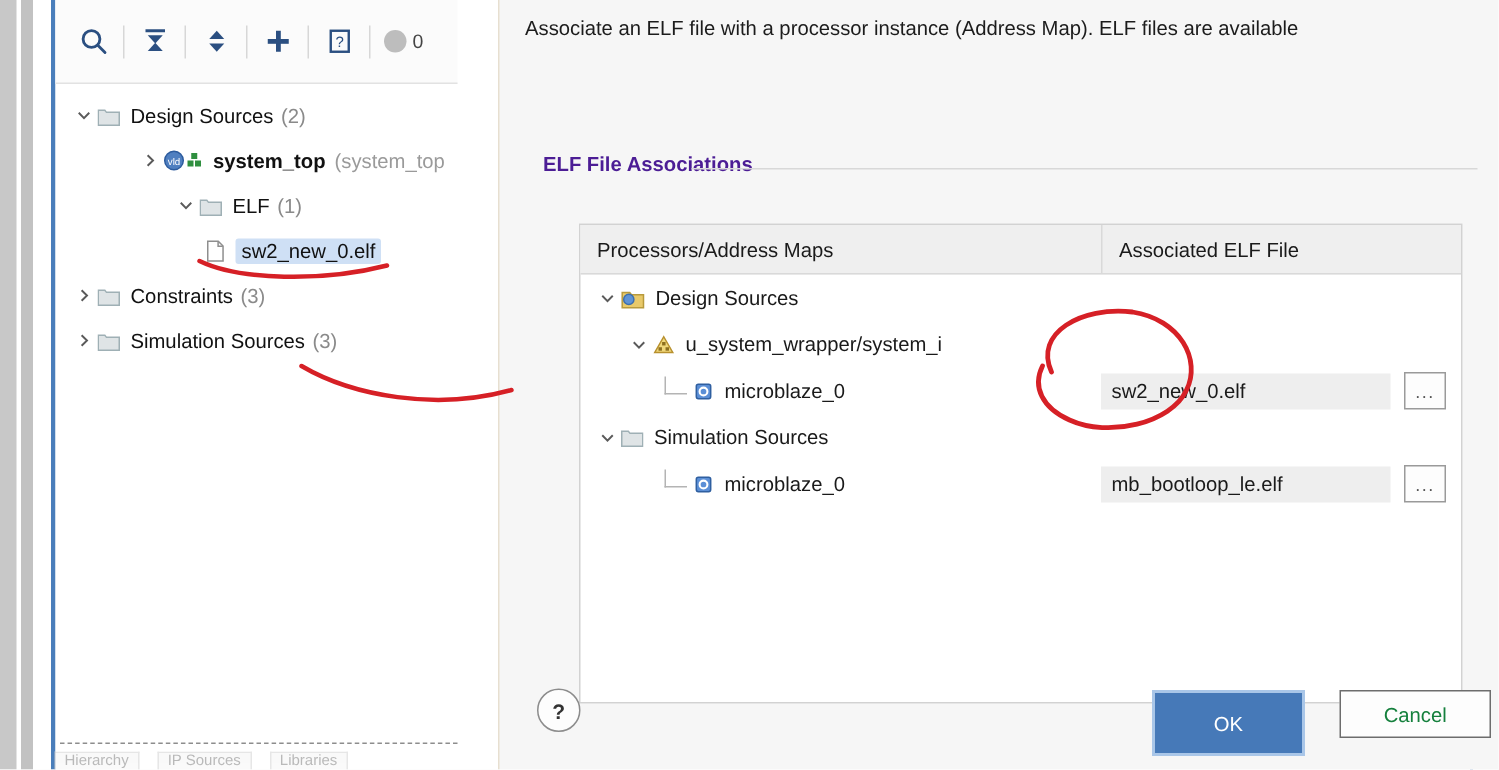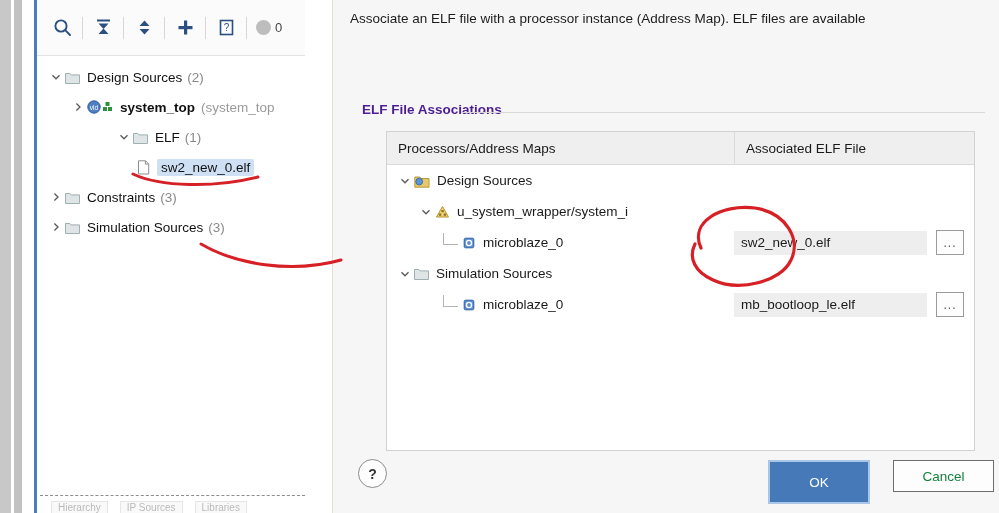--- a/index.html
+++ b/index.html
@@ -112,33 +112,33 @@
   .tree-label { color: #111; }
   .tree-count { color: #8a8a8a; margin-left: 5px; }
   .bold { font-weight: bold; }
   .muted { color: #9a9a9a; }
   .sel-chip {
     background: #cfe0f5;
     padding: 1px 4px;
     border-radius: 2px;
   }
   .indent-1 { padding-left: 10px; }
-  .indent-2 { padding-left: 32px; }
+  .indent-2 { padding-left: 54px; }
   .indent-3 { padding-left: 78px; }
   .indent-4 { padding-left: 82px; }
 
   #bottom-dashed {
     position: absolute;
     left: 40px; top: 495px;
     width: 265px;
     border-top: 1px dashed #8d8d8d;
   }
   #bottom-tabs {
     position: absolute;
-    left: 51px; top: 501px;
+    left: 36px; top: 501px;
     width: 260px; height: 12px;
     display: flex; gap: 12px;
     overflow: hidden;
     opacity: .45;
   }
   .ghost-tab {
     height: 12px;
     border: 1px solid #c9c9c9;
     border-bottom: none;
     background: #f3f3f3;
@@ -191,21 +191,21 @@
   }
   #section-rule {
     position: absolute;
     left: 128px; top: 112px;
     width: 524px;
     border-top: 1px solid #d8d8d8;
   }
 
   #assoc-table {
     position: absolute;
-    left: 53px; top: 131px;
+    left: 53px; top: 149px;
     width: 589px; height: 320px;
     background: #ffffff;
     border: 1px solid #d2d2d2;
     box-sizing: border-box;
   }
   #table-header {
     display: flex;
     height: 32px;
     background: #efefef;
     border-bottom: 1px solid #d9d9d9;

